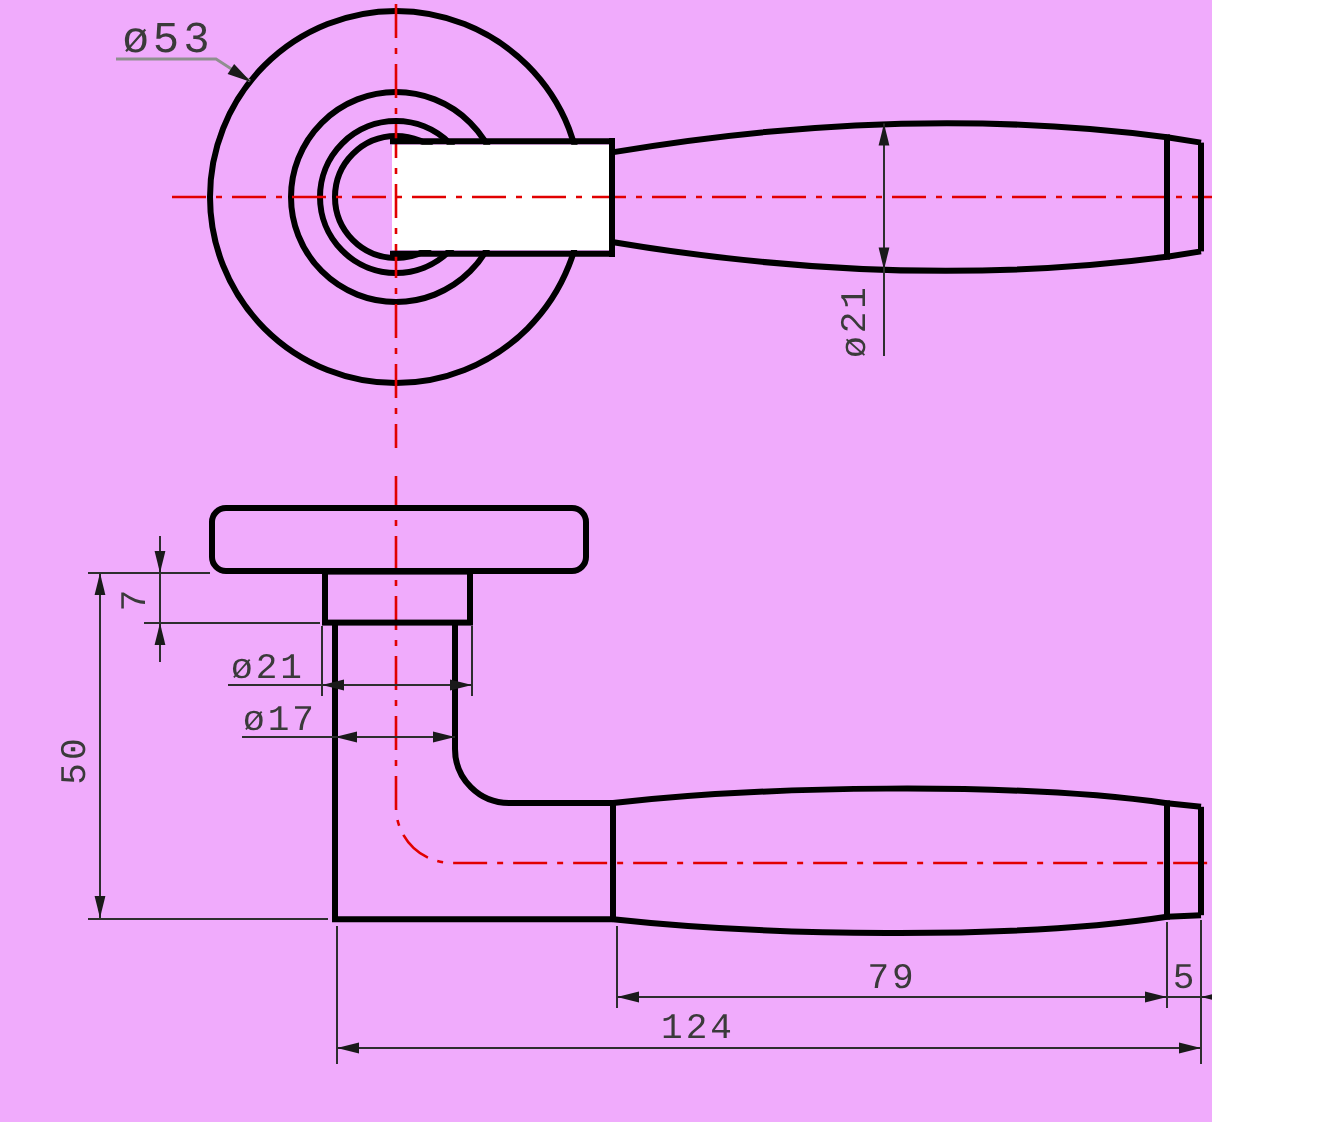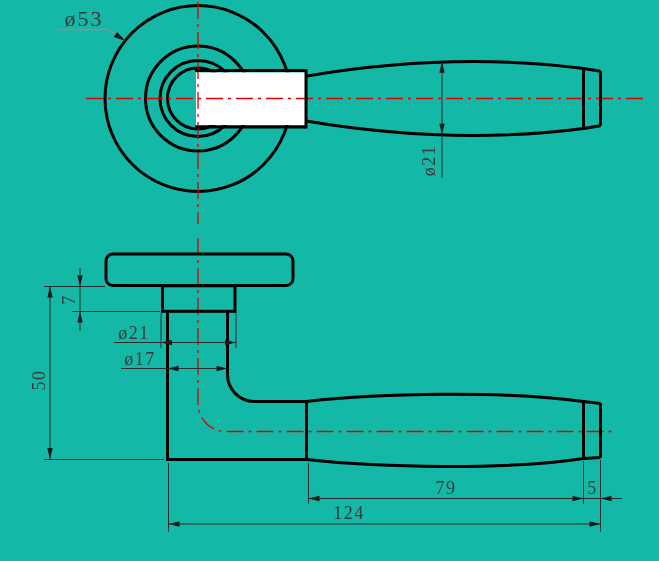--- a/index.html
+++ b/index.html
@@ -1,17 +1,17 @@
 <!DOCTYPE html>
 <html><head>
 <meta charset="utf-8">
 <style>
   html,body{margin:0;padding:0;background:#ffffff;}
-  .stage{position:relative;width:659px;height:561px;background:#14b8a6;overflow:hidden;
-         font-family:Liberation Serif, serif;}
+  .stage{position:relative;width:606px;height:561px;background:#f0abfc;overflow:hidden;
+         font-family:Liberation Mono, monospace;}
   svg{display:block;}
   .obj{stroke:#000000;stroke-width:3;fill:none;stroke-linecap:butt;}
   .dim{stroke:#2e2e2e;stroke-width:1;fill:none;}
   .leader{stroke:#8f8f8f;stroke-width:1.4;fill:none;}
   .arr{fill:#1a1a1a;stroke:none;}
   .cover{fill:#ffffff;stroke:none;}
   .dimtext{fill:#3a3a3a;font-size:18px;letter-spacing:1.5px;}
   .bigtext{fill:#3a3a3a;font-size:22px;letter-spacing:2px;}
 </style>
 </head>

